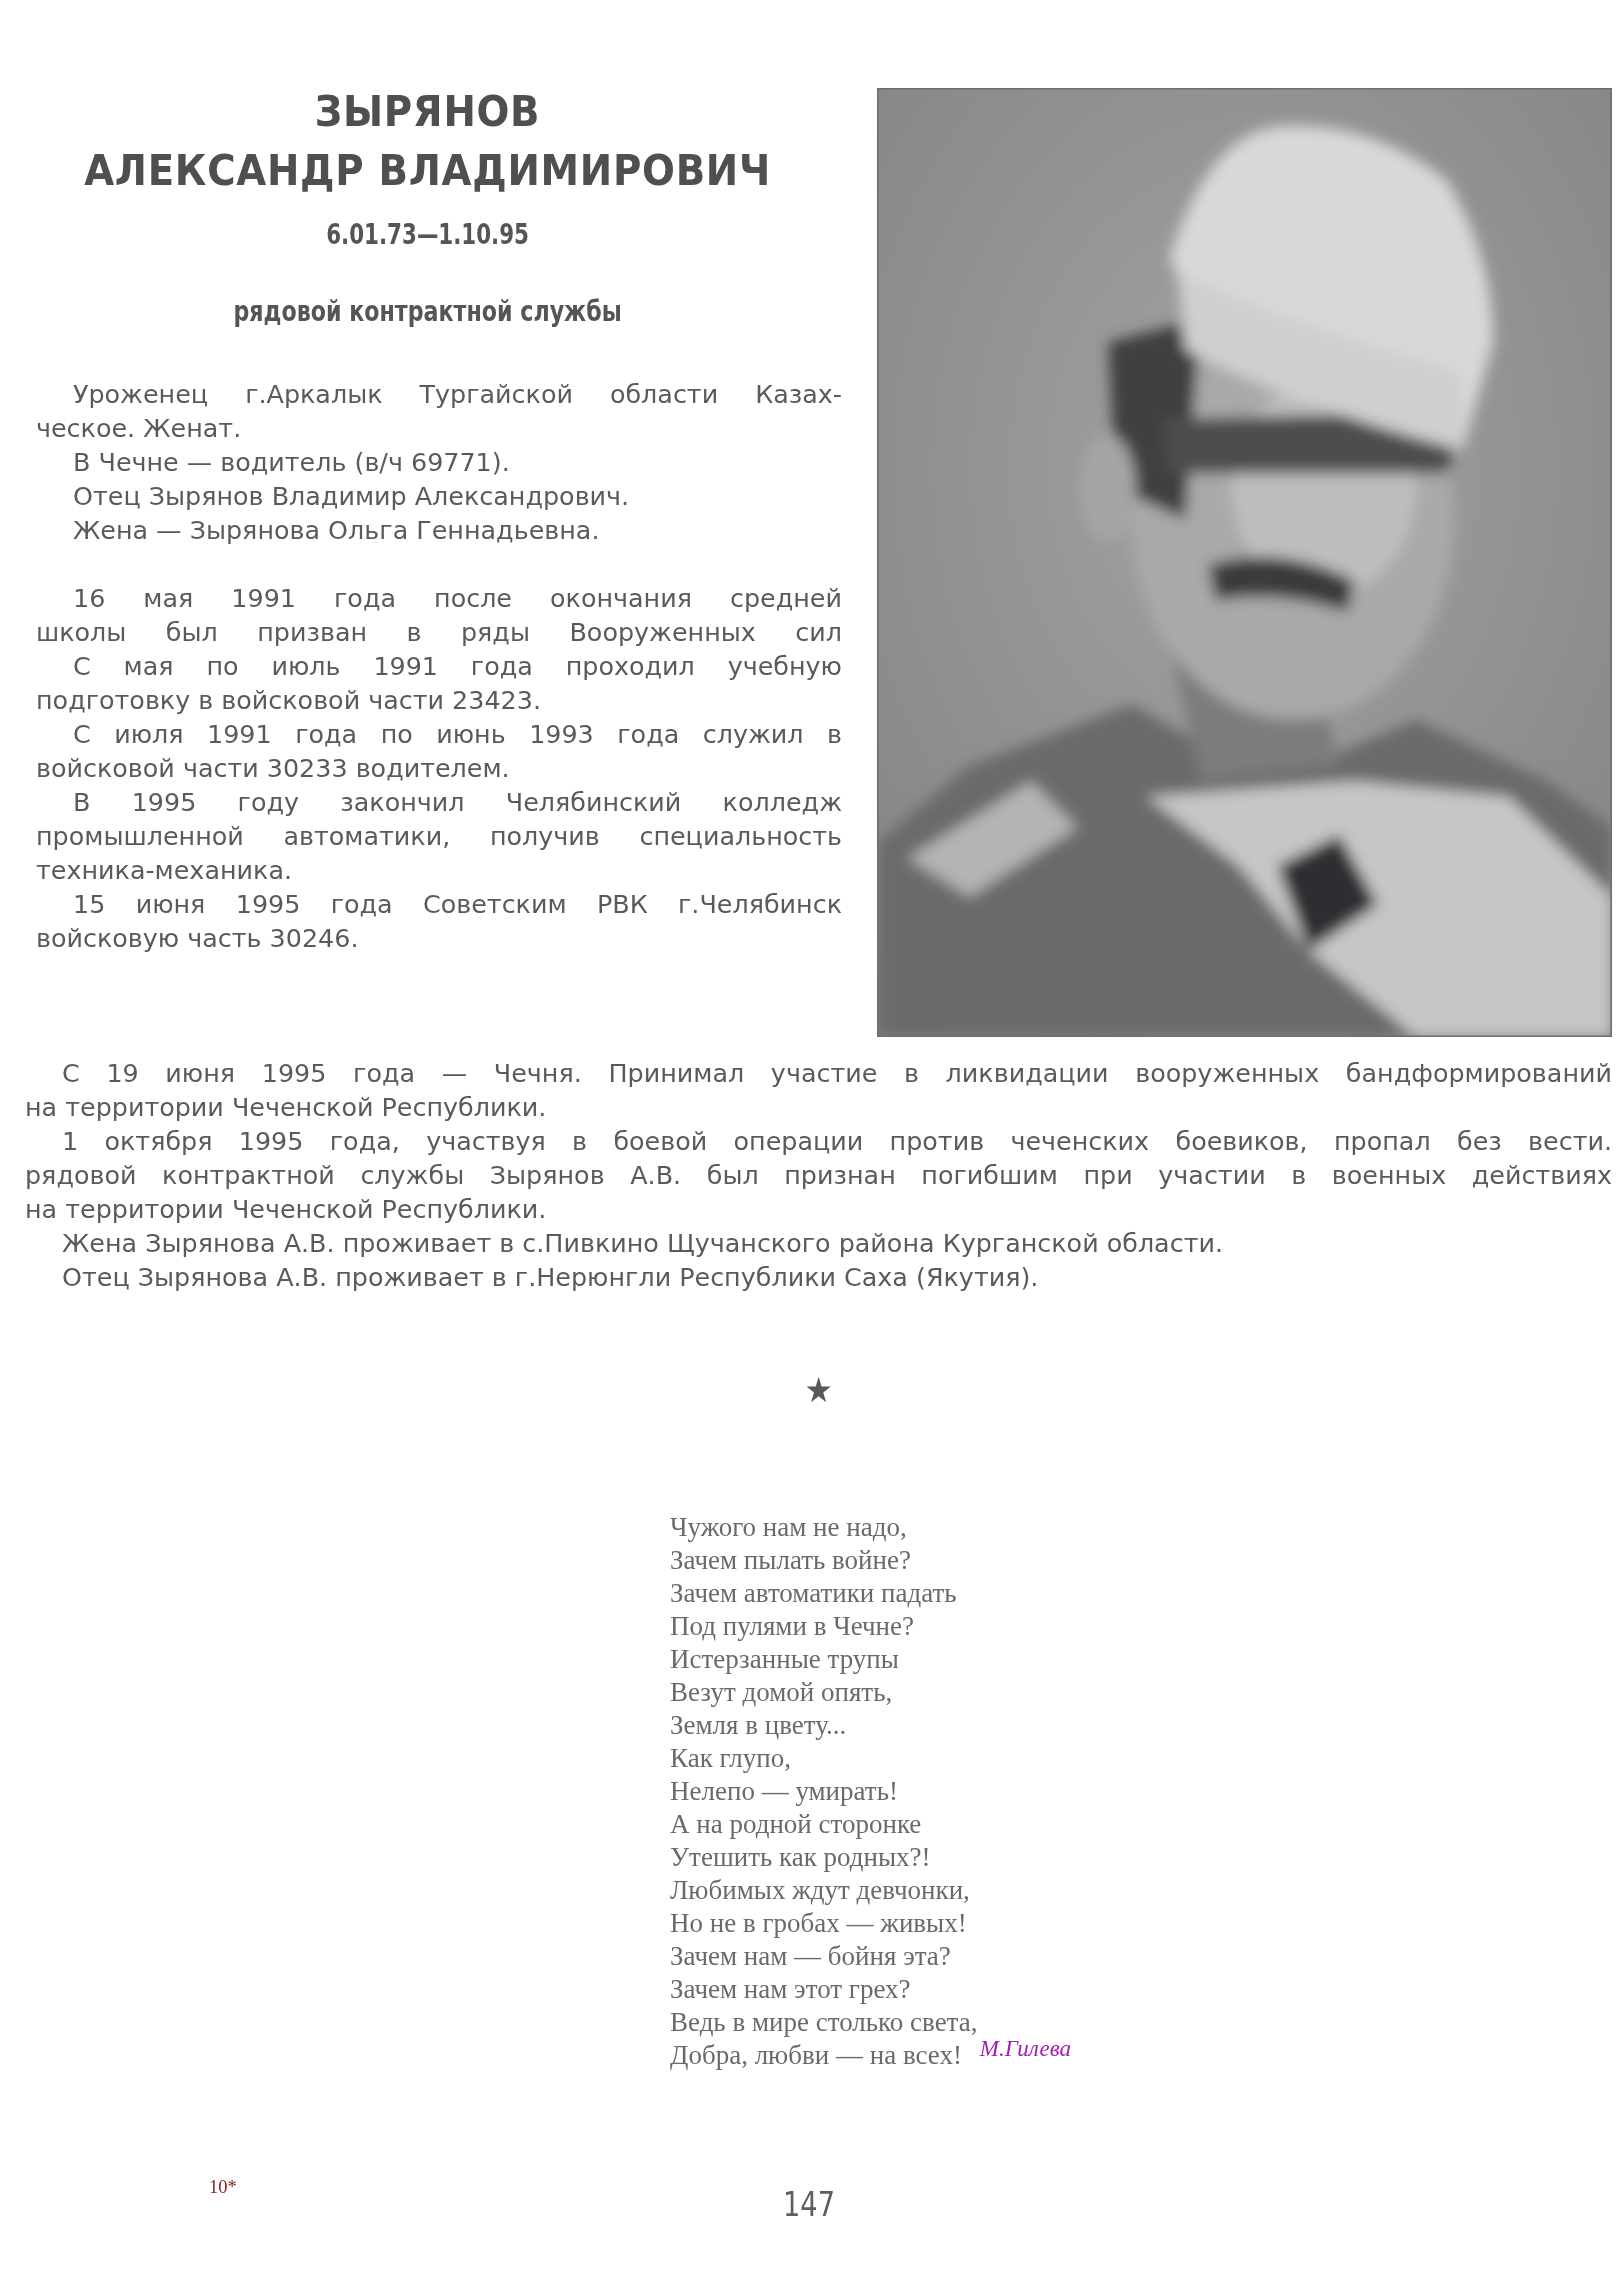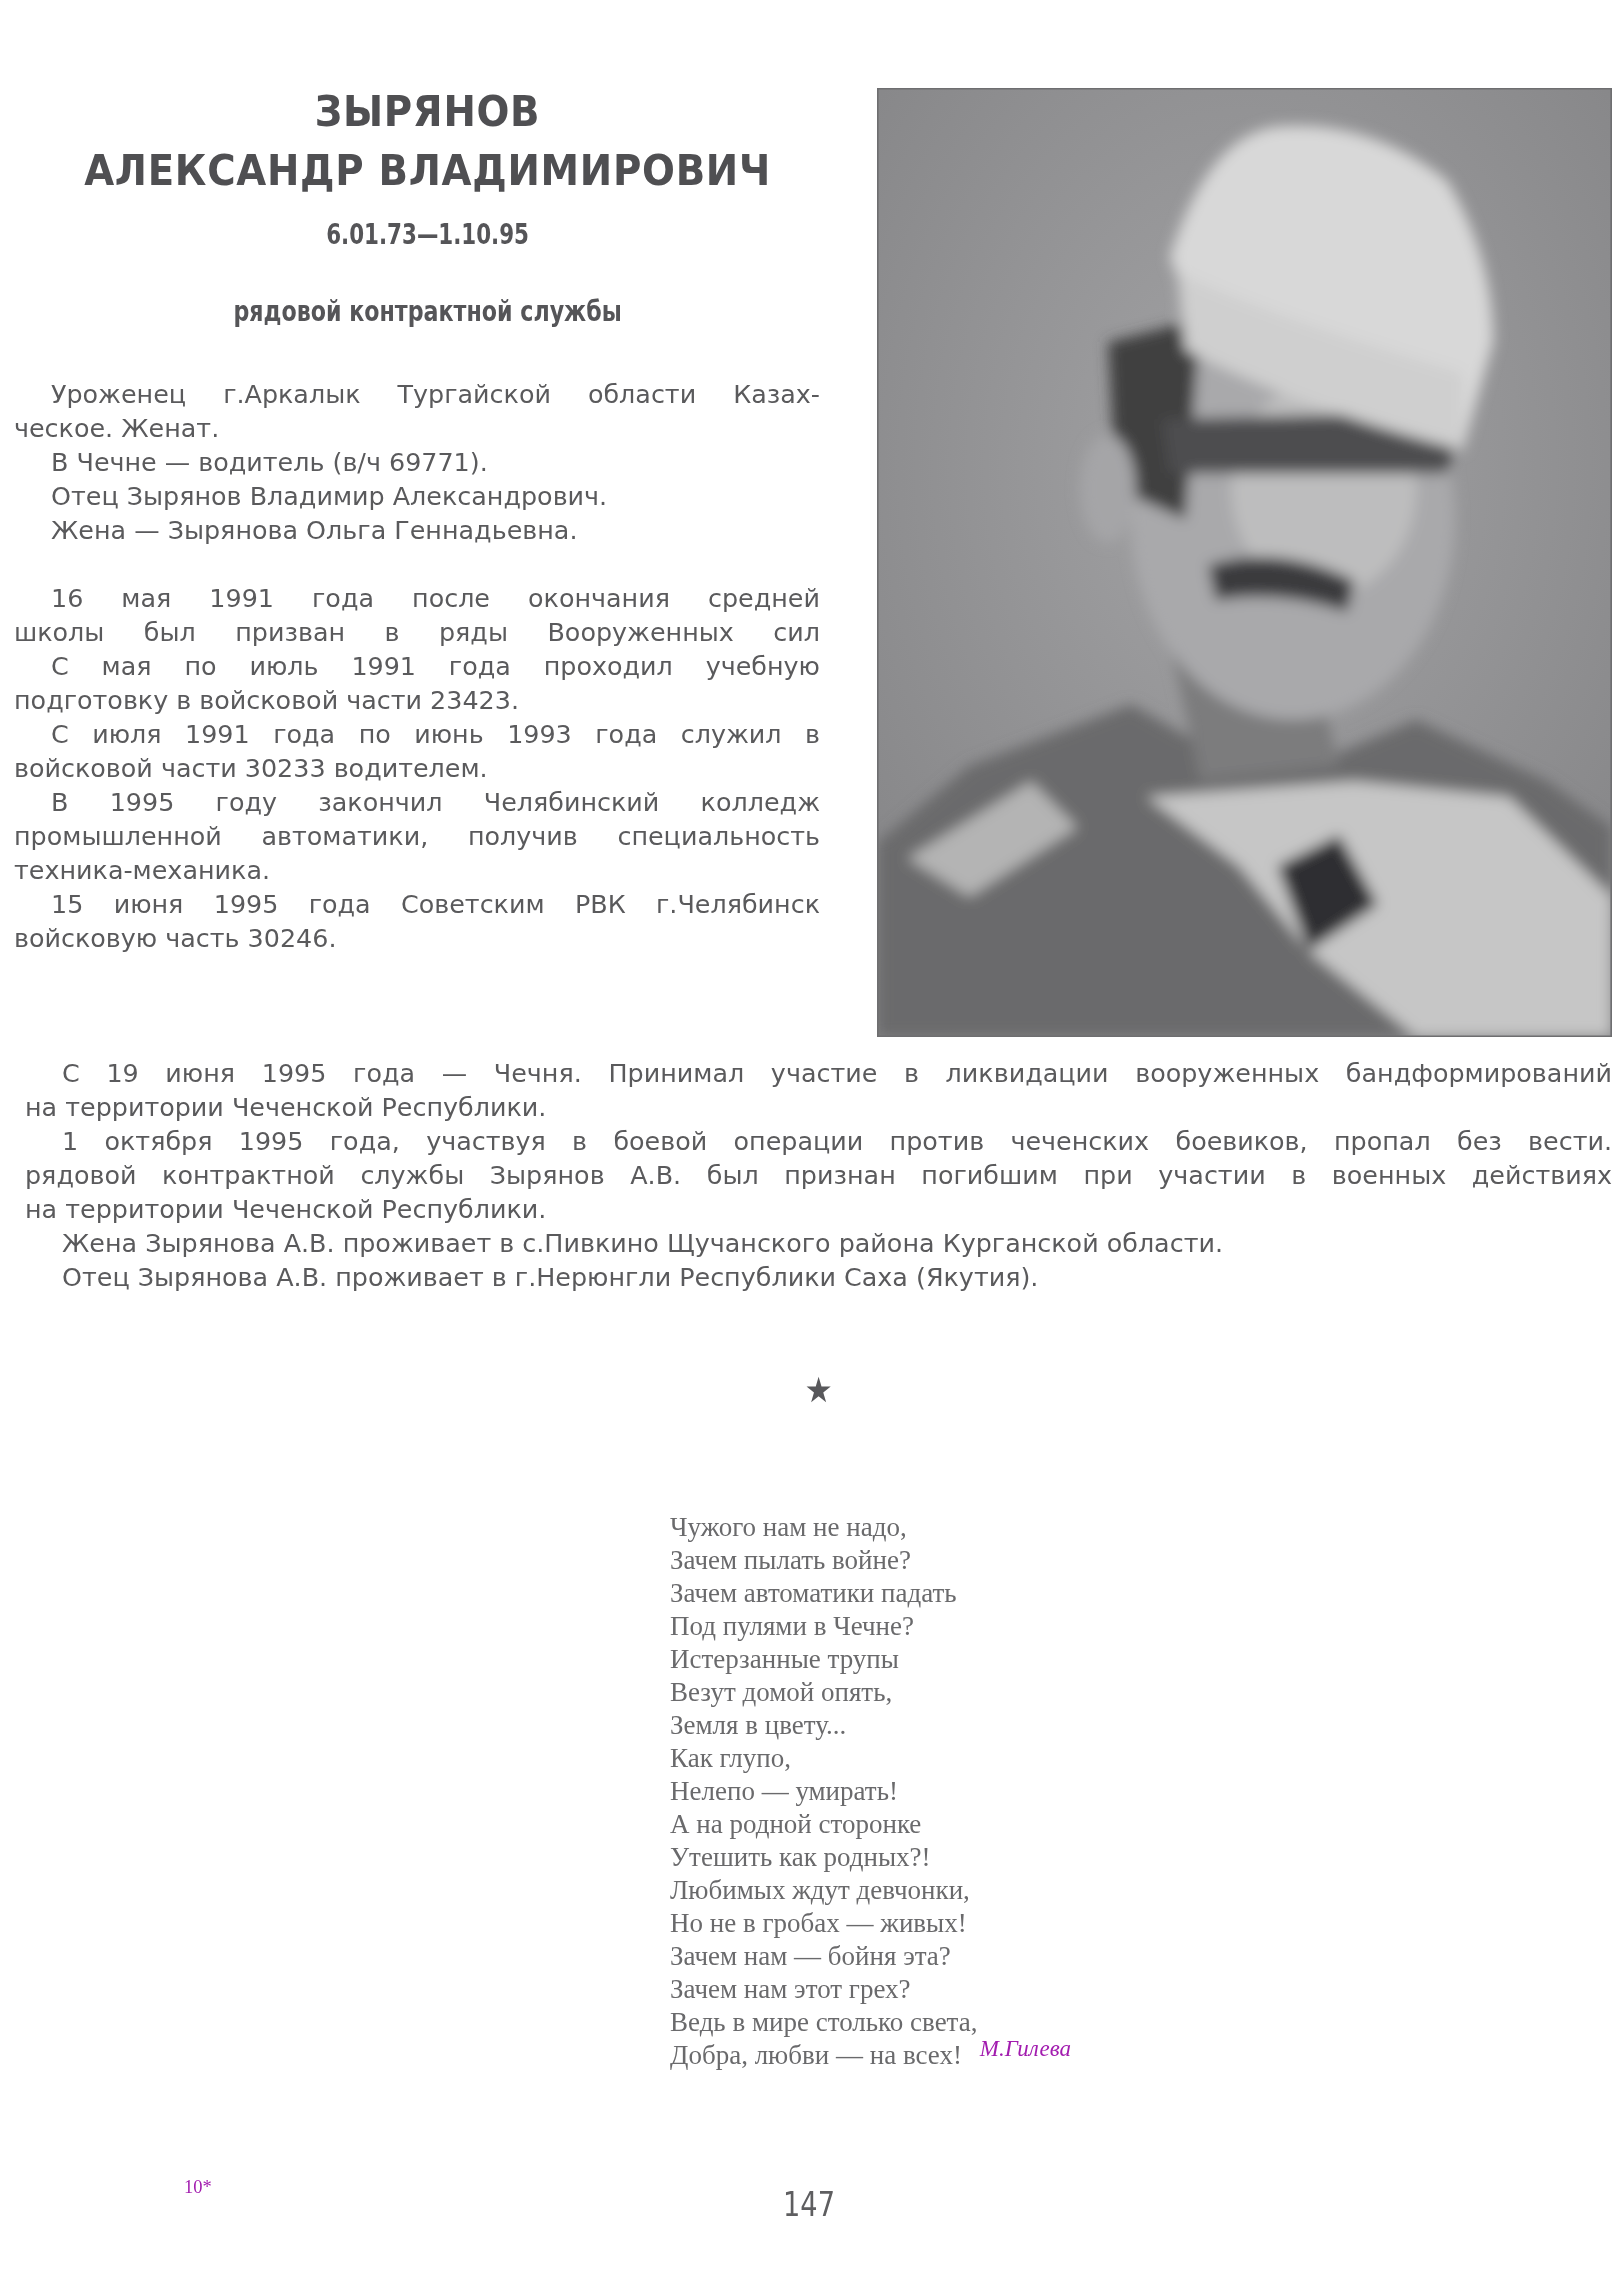--- a/index.html
+++ b/index.html
@@ -12,21 +12,21 @@
   .rank { left: 0; width: 855px; text-align: center; font-weight: bold; font-size: 29px; color: #555558; transform: scaleX(0.85); transform-origin: 428px 0; }
   .photo { left: 877px; top: 88px; width: 735px; height: 949px; overflow: hidden;
            background: #8c8c8e; }
   .body-line { font-size: 25.4px; line-height: 34px; height: 34px; white-space: nowrap; color: #5a5a5c;
                font-family: "DejaVu Sans", sans-serif; transform-origin: 0 0; }
   .just { text-align: justify; text-align-last: justify; }
   .poem { left: 670px; top: 1511px; font-family: "Liberation Serif", "DejaVu Serif", serif; font-size: 27px; line-height: 33px; color: #6a6a6c; }
   .poem div { white-space: nowrap; }
   .sign { left: 948px; top: 2036px; width: 123px; text-align: right; font-family: "Liberation Serif", serif; font-style: italic; font-size: 23px; color: #a21caf; }
   .star { left: 801px; top: 1373px; width: 35px; height: 35px; color: #58585b; font-size: 35px; line-height: 35px; text-align: center; }
-  .sig10 { left: 184px; top: 2177px; font-family: "Liberation Serif", serif; font-size: 18.5px; color: #a21caf; }
+  .sig10 { left: 209px; top: 2177px; font-family: "Liberation Serif", serif; font-size: 18.5px; color: #7f1d1d; }
   .pageno { left: 763px; top: 2184px; width: 92px; text-align: center; font-family: "DejaVu Sans", sans-serif; font-size: 34px; color: #5e5e60; transform: scaleX(0.8); transform-origin: 46px 0; }
 </style>
 </head>
 <body>
 
 <div>
 
   <div class="abs title" style="top:86px;">ЗЫРЯНОВ</div>
   <div class="abs title" style="top:145px;">АЛЕКСАНДР  ВЛАДИМИРОВИЧ</div>
   <div class="abs dates" style="top:217px;">6.01.73—1.10.95</div>
@@ -65,21 +65,21 @@
 
         <path d="M430 620 Q520 590 620 640 L610 680 Q520 650 440 665 Z" fill="#3a3a3c"></path>
 
         <path d="M380 220 Q430 60 520 50 Q640 40 740 120 Q800 220 800 330 L760 470 Q600 420 420 320 Z" fill="#d8d8d8"></path>
         <path d="M390 240 Q520 300 760 370 L760 470 Q560 420 400 340 Z" fill="#cfcfcf"></path>
       </g>
       <path d="M0 0 H954 V1232 H0 Z" fill="none" stroke="#6e6e70" stroke-width="4"></path>
     </svg>
   </div>
 
-  <div id="narrow-col" class="abs" style="left:14px; top:377px; width:806px;">
+  <div id="narrow-col" class="abs" style="left:36px; top:377px; width:806px;">
       <div class="body-line just" style="padding-left: 37px; width: 769px;">Уроженец г.Аркалык Тургайской области Казах-</div>
       <div class="body-line" style="padding-left: 0px; width: 806px;">ческое.  Женат.</div>
       <div class="body-line" style="padding-left: 37px; width: 769px;">В Чечне — водитель (в/ч 69771).</div>
       <div class="body-line" style="padding-left: 37px; width: 769px;">Отец      Зырянов Владимир Александрович.</div>
       <div class="body-line" style="padding-left: 37px; width: 769px;">Жена — Зырянова Ольга Геннадьевна.</div>
       <div class="body-line" style="padding-left: 0px; width: 806px;"></div>
       <div class="body-line just" style="padding-left: 37px; width: 769px;">16 мая 1991 года после окончания средней</div>
       <div class="body-line just" style="padding-left: 0px; width: 806px;">школы был призван в ряды Вооруженных сил</div>
       <div class="body-line just" style="padding-left: 37px; width: 769px;">С мая по июль 1991 года проходил учебную</div>
       <div class="body-line" style="padding-left: 0px; width: 806px;">подготовку в войсковой части 23423.</div>

